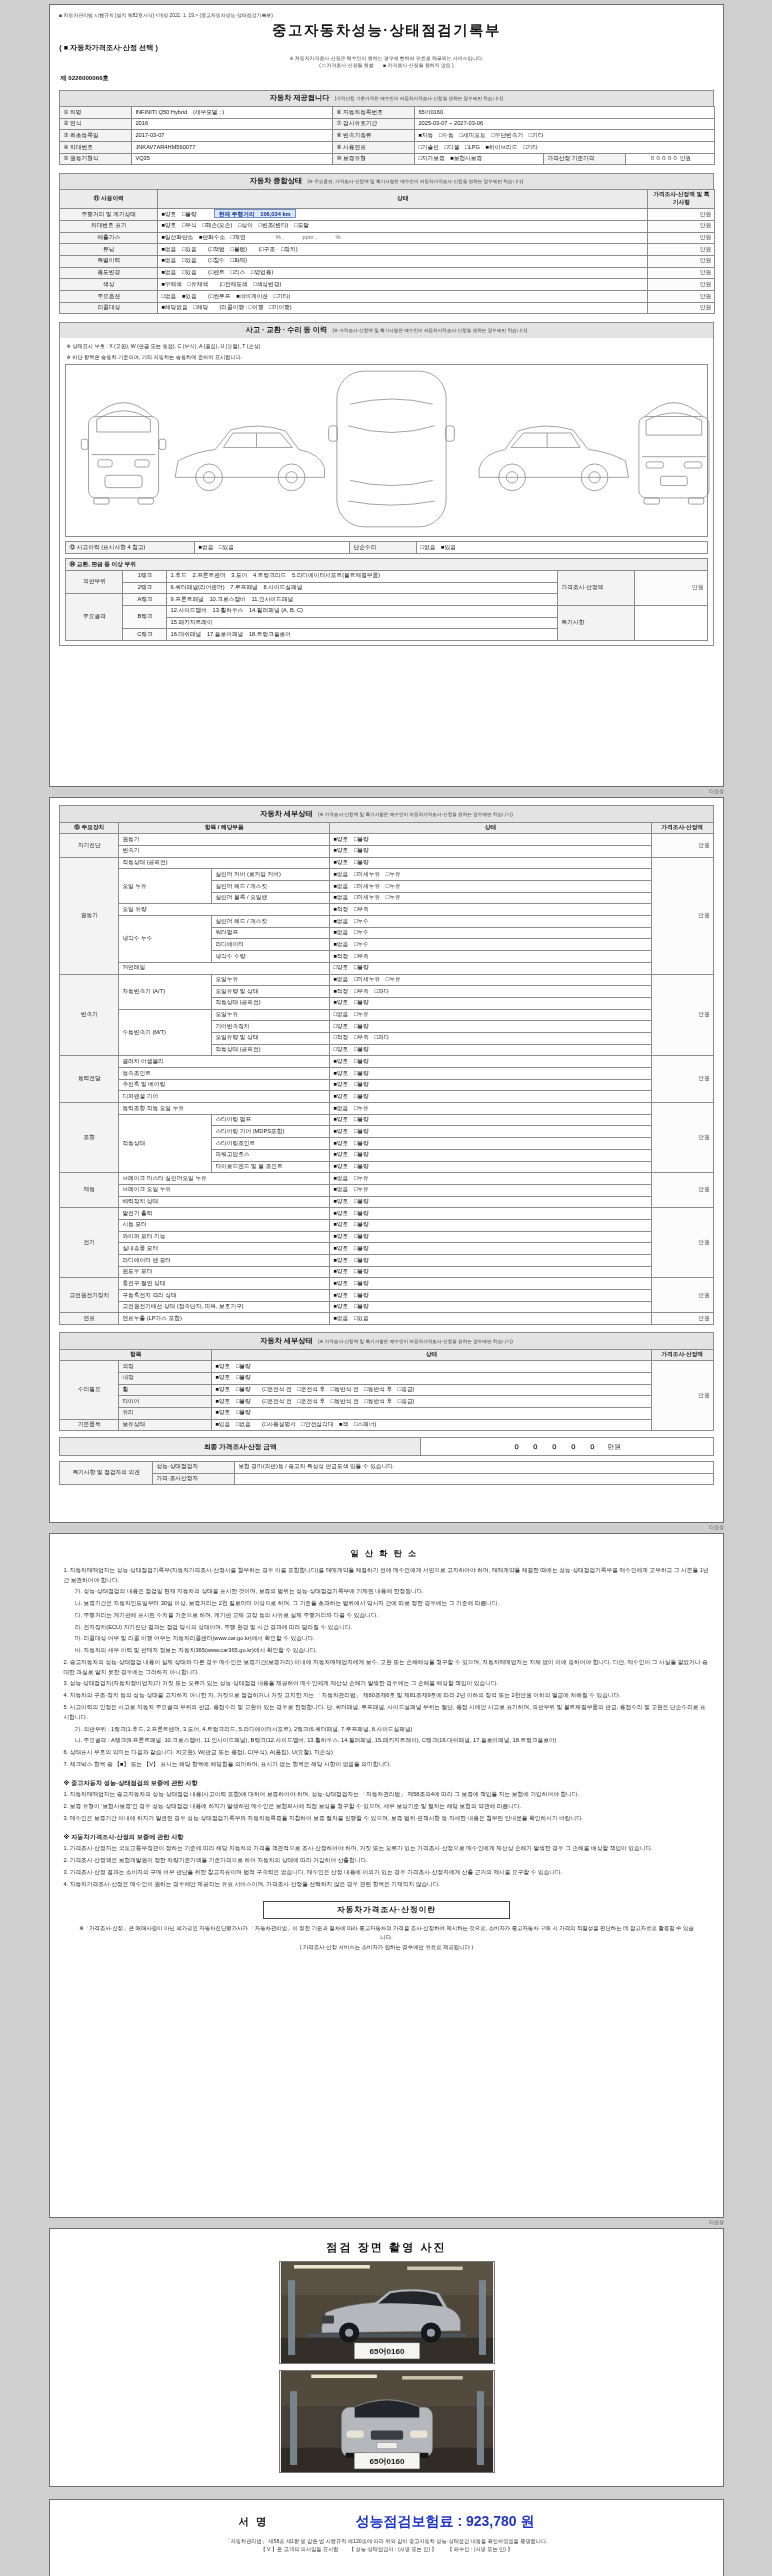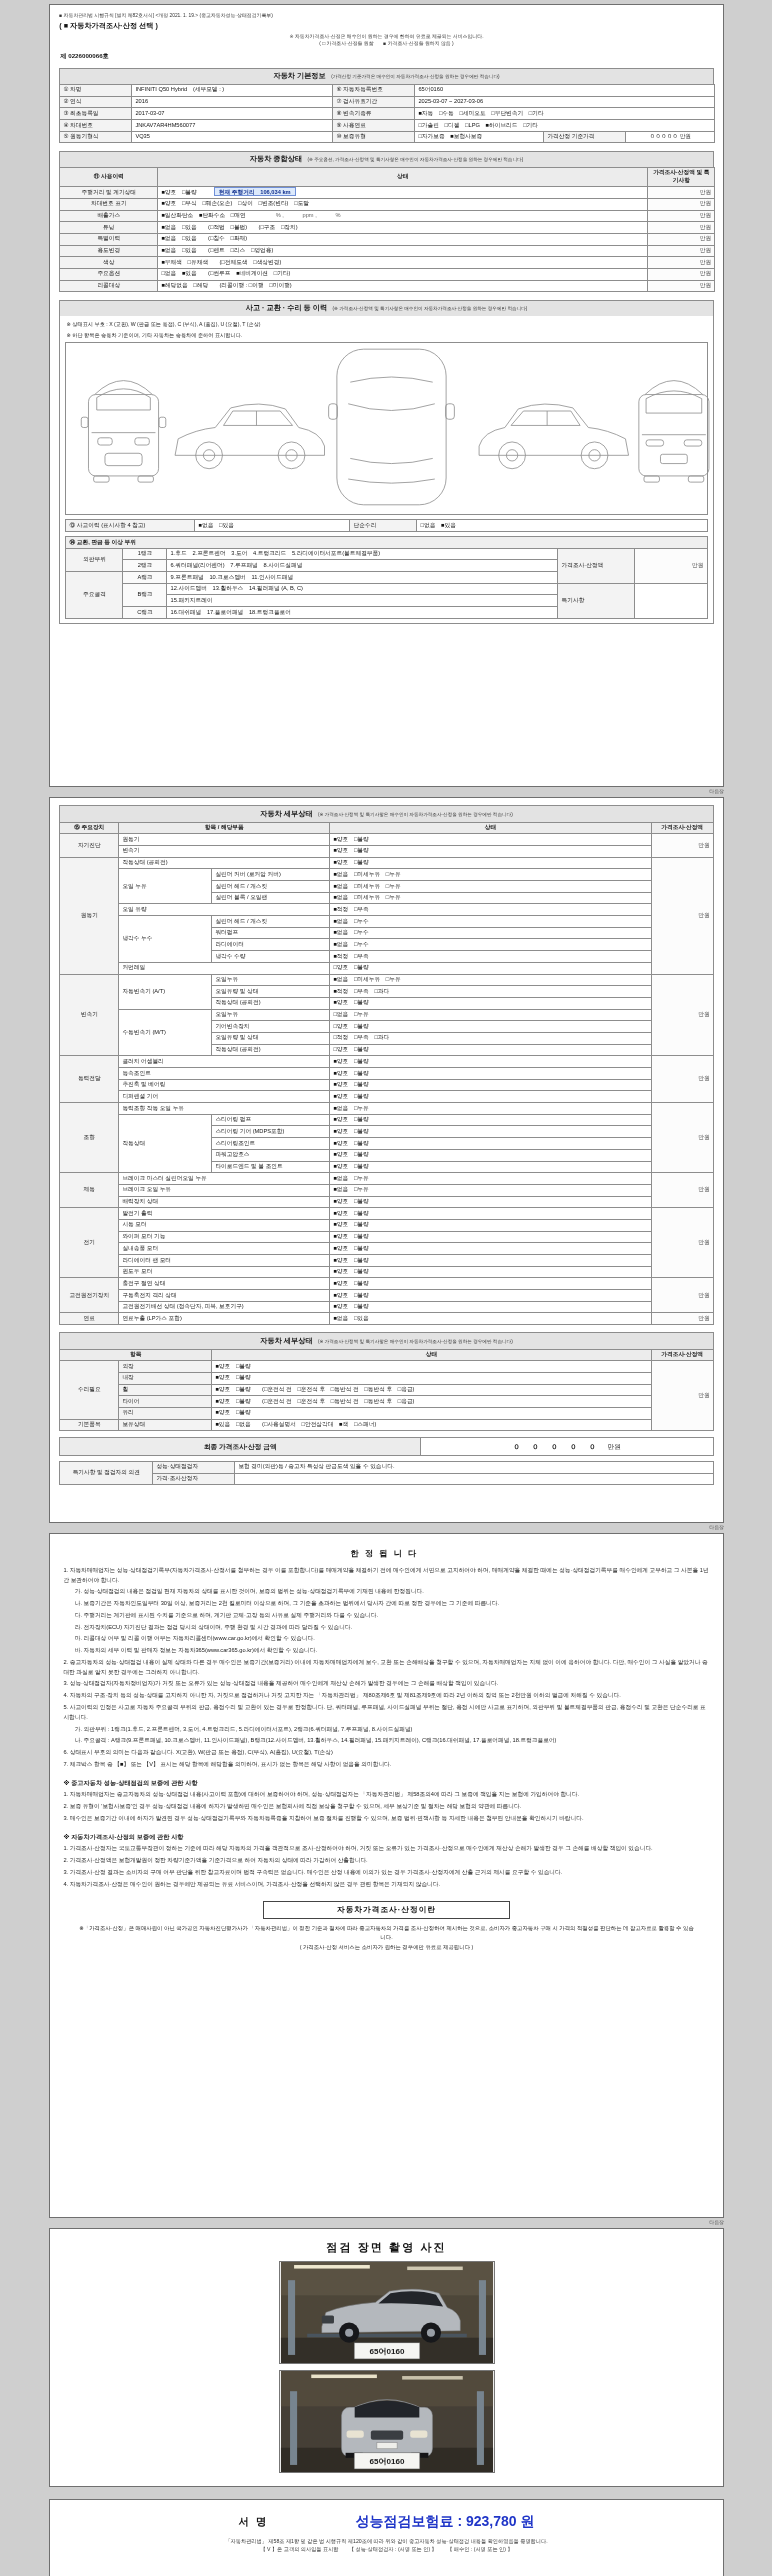--- a/index.html
+++ b/index.html
@@ -77,27 +77,28 @@
   .premium { font-size:14px; font-weight:bold; color:#2036c8; }
   .footer-line { text-align:center; font-size:5.2px; color:#333; margin:1.5px 0; }
 </style>
 </head>
 <body>
 
 <div class="page">
 
   <div class="panel" style="min-height:783px">
     <div class="top-note">■ 자동차관리법 시행규칙 [별지 제82호서식] &lt;개정 2021. 1. 19.&gt;  (중고자동차성능·상태점검기록부)</div>
+    <div class="doc-title">중고자동차성능·상태점검기록부</div>
     <div class="doc-subtitle">( ■ 자동차가격조사·산정 선택 )</div>
     <div class="doc-subnote">※ 자동차가격조사·산정은 매수인이 원하는 경우에 한하여 유료로 제공되는 서비스입니다.</div>
     <div class="doc-subnote">( □ 가격조사·산정을 원함　　■ 가격조사·산정을 원하지 않음 )</div>
     <div class="doc-no">제 0226000066호</div>
 
     <div class="sec-bar">
-      <span class="t">자동차 기본정보</span>
+      <span class="t">자동차 제공됩니다</span>
       <span class="nt-s">(가격산정 기준가격은 매수인이 자동차가격조사·산정을 원하는 경우에만 적습니다)</span>
     </div>
     <table>
       <colgroup>
           <col style="width:72px">
           <col style="width:201px">
           <col style="width:82px">
           <col style="width:129px">
           <col style="width:82px">
           <col style="width:89px">
@@ -636,21 +637,21 @@
           <tr>
             <td class="lbl">가격·조사산정자</td>
             <td></td>
           </tr>
         </tbody>
     </table>
   </div>
   <div class="next-label">다음장</div>
 
   <div class="panel" style="min-height:685px; padding:9.3px 13.4px;">
-    <div class="notice-title">한정됩니다</div>
+    <div class="notice-title">일산화탄소</div>
     <div>
         <p class="nt p">1. 자동차매매업자는 성능·상태점검기록부(자동차가격조사·산정서를 첨부하는 경우 이를 포함합니다)를 매매계약을 체결하기 전에 매수인에게 서면으로 고지하여야 하며, 매매계약을 체결한 때에는 성능·상태점검기록부를 매수인에게 교부하고 그 사본을 1년간 보관하여야 합니다.</p>
         <p class="nt sub">가. 성능·상태점검의 내용은 점검일 현재 자동차의 상태를 표시한 것이며, 보증의 범위는 성능·상태점검기록부에 기재된 내용에 한정됩니다.</p>
         <p class="nt sub">나. 보증기간은 자동차인도일부터 30일 이상, 보증거리는 2천 킬로미터 이상으로 하며, 그 기준을 초과하는 범위에서 당사자 간에 따로 정한 경우에는 그 기준에 따릅니다.</p>
         <p class="nt sub">다. 주행거리는 계기판에 표시된 수치를 기준으로 하며, 계기판 교체·고장 등의 사유로 실제 주행거리와 다를 수 있습니다.</p>
         <p class="nt sub">라. 전자장치(ECU) 자기진단 결과는 점검 당시의 상태이며, 주행 환경 및 시간 경과에 따라 달라질 수 있습니다.</p>
         <p class="nt sub">마. 리콜대상 여부 및 리콜 이행 여부는 자동차리콜센터(www.car.go.kr)에서 확인할 수 있습니다.</p>
         <p class="nt sub">바. 자동차의 세부 이력 및 판매자 정보는 자동차365(www.car365.go.kr)에서 확인할 수 있습니다.</p>
         <p class="nt p">2. 중고자동차의 성능·상태점검 내용이 실제 상태와 다른 경우 매수인은 보증기간(보증거리) 이내에 자동차매매업자에게 보수, 교환 또는 손해배상을 청구할 수 있으며, 자동차매매업자는 지체 없이 이에 응하여야 합니다. 다만, 매수인이 그 사실을 알았거나 중대한 과실로 알지 못한 경우에는 그러하지 아니합니다.</p>
         <p class="nt p">3. 성능·상태점검자(자동차정비업자)가 거짓 또는 오류가 있는 성능·상태점검 내용을 제공하여 매수인에게 재산상 손해가 발생한 경우에는 그 손해를 배상할 책임이 있습니다.</p>

